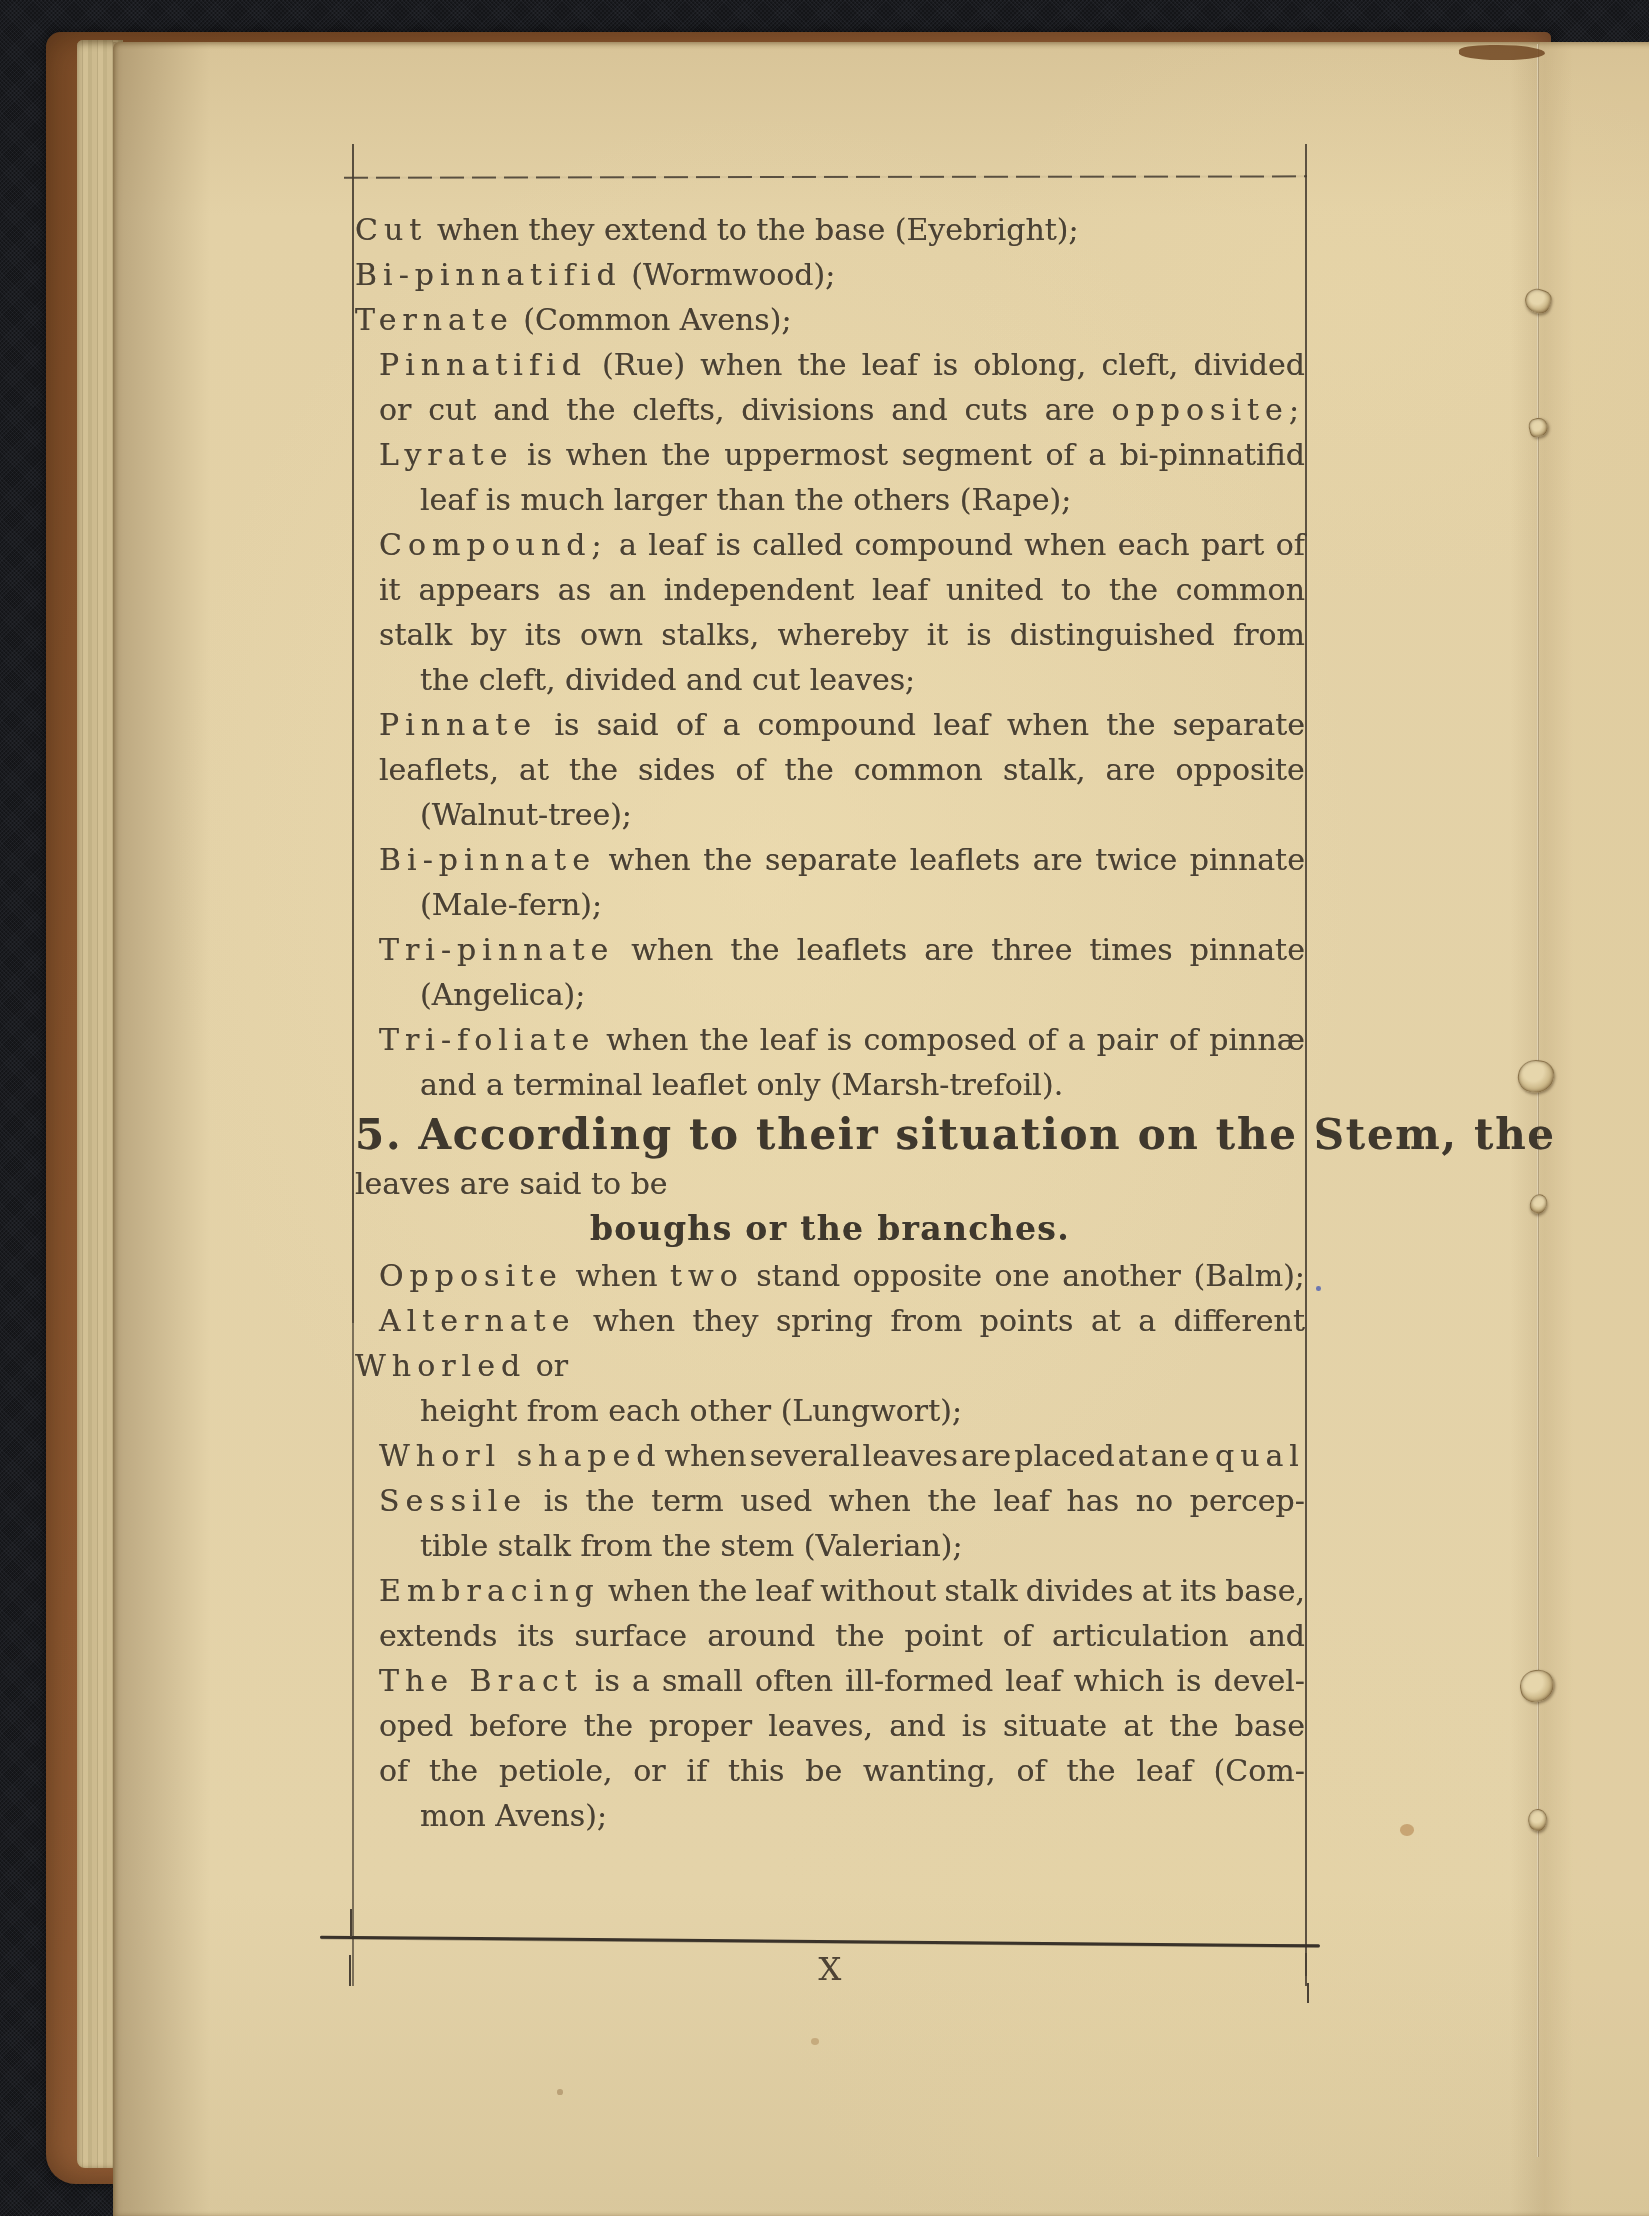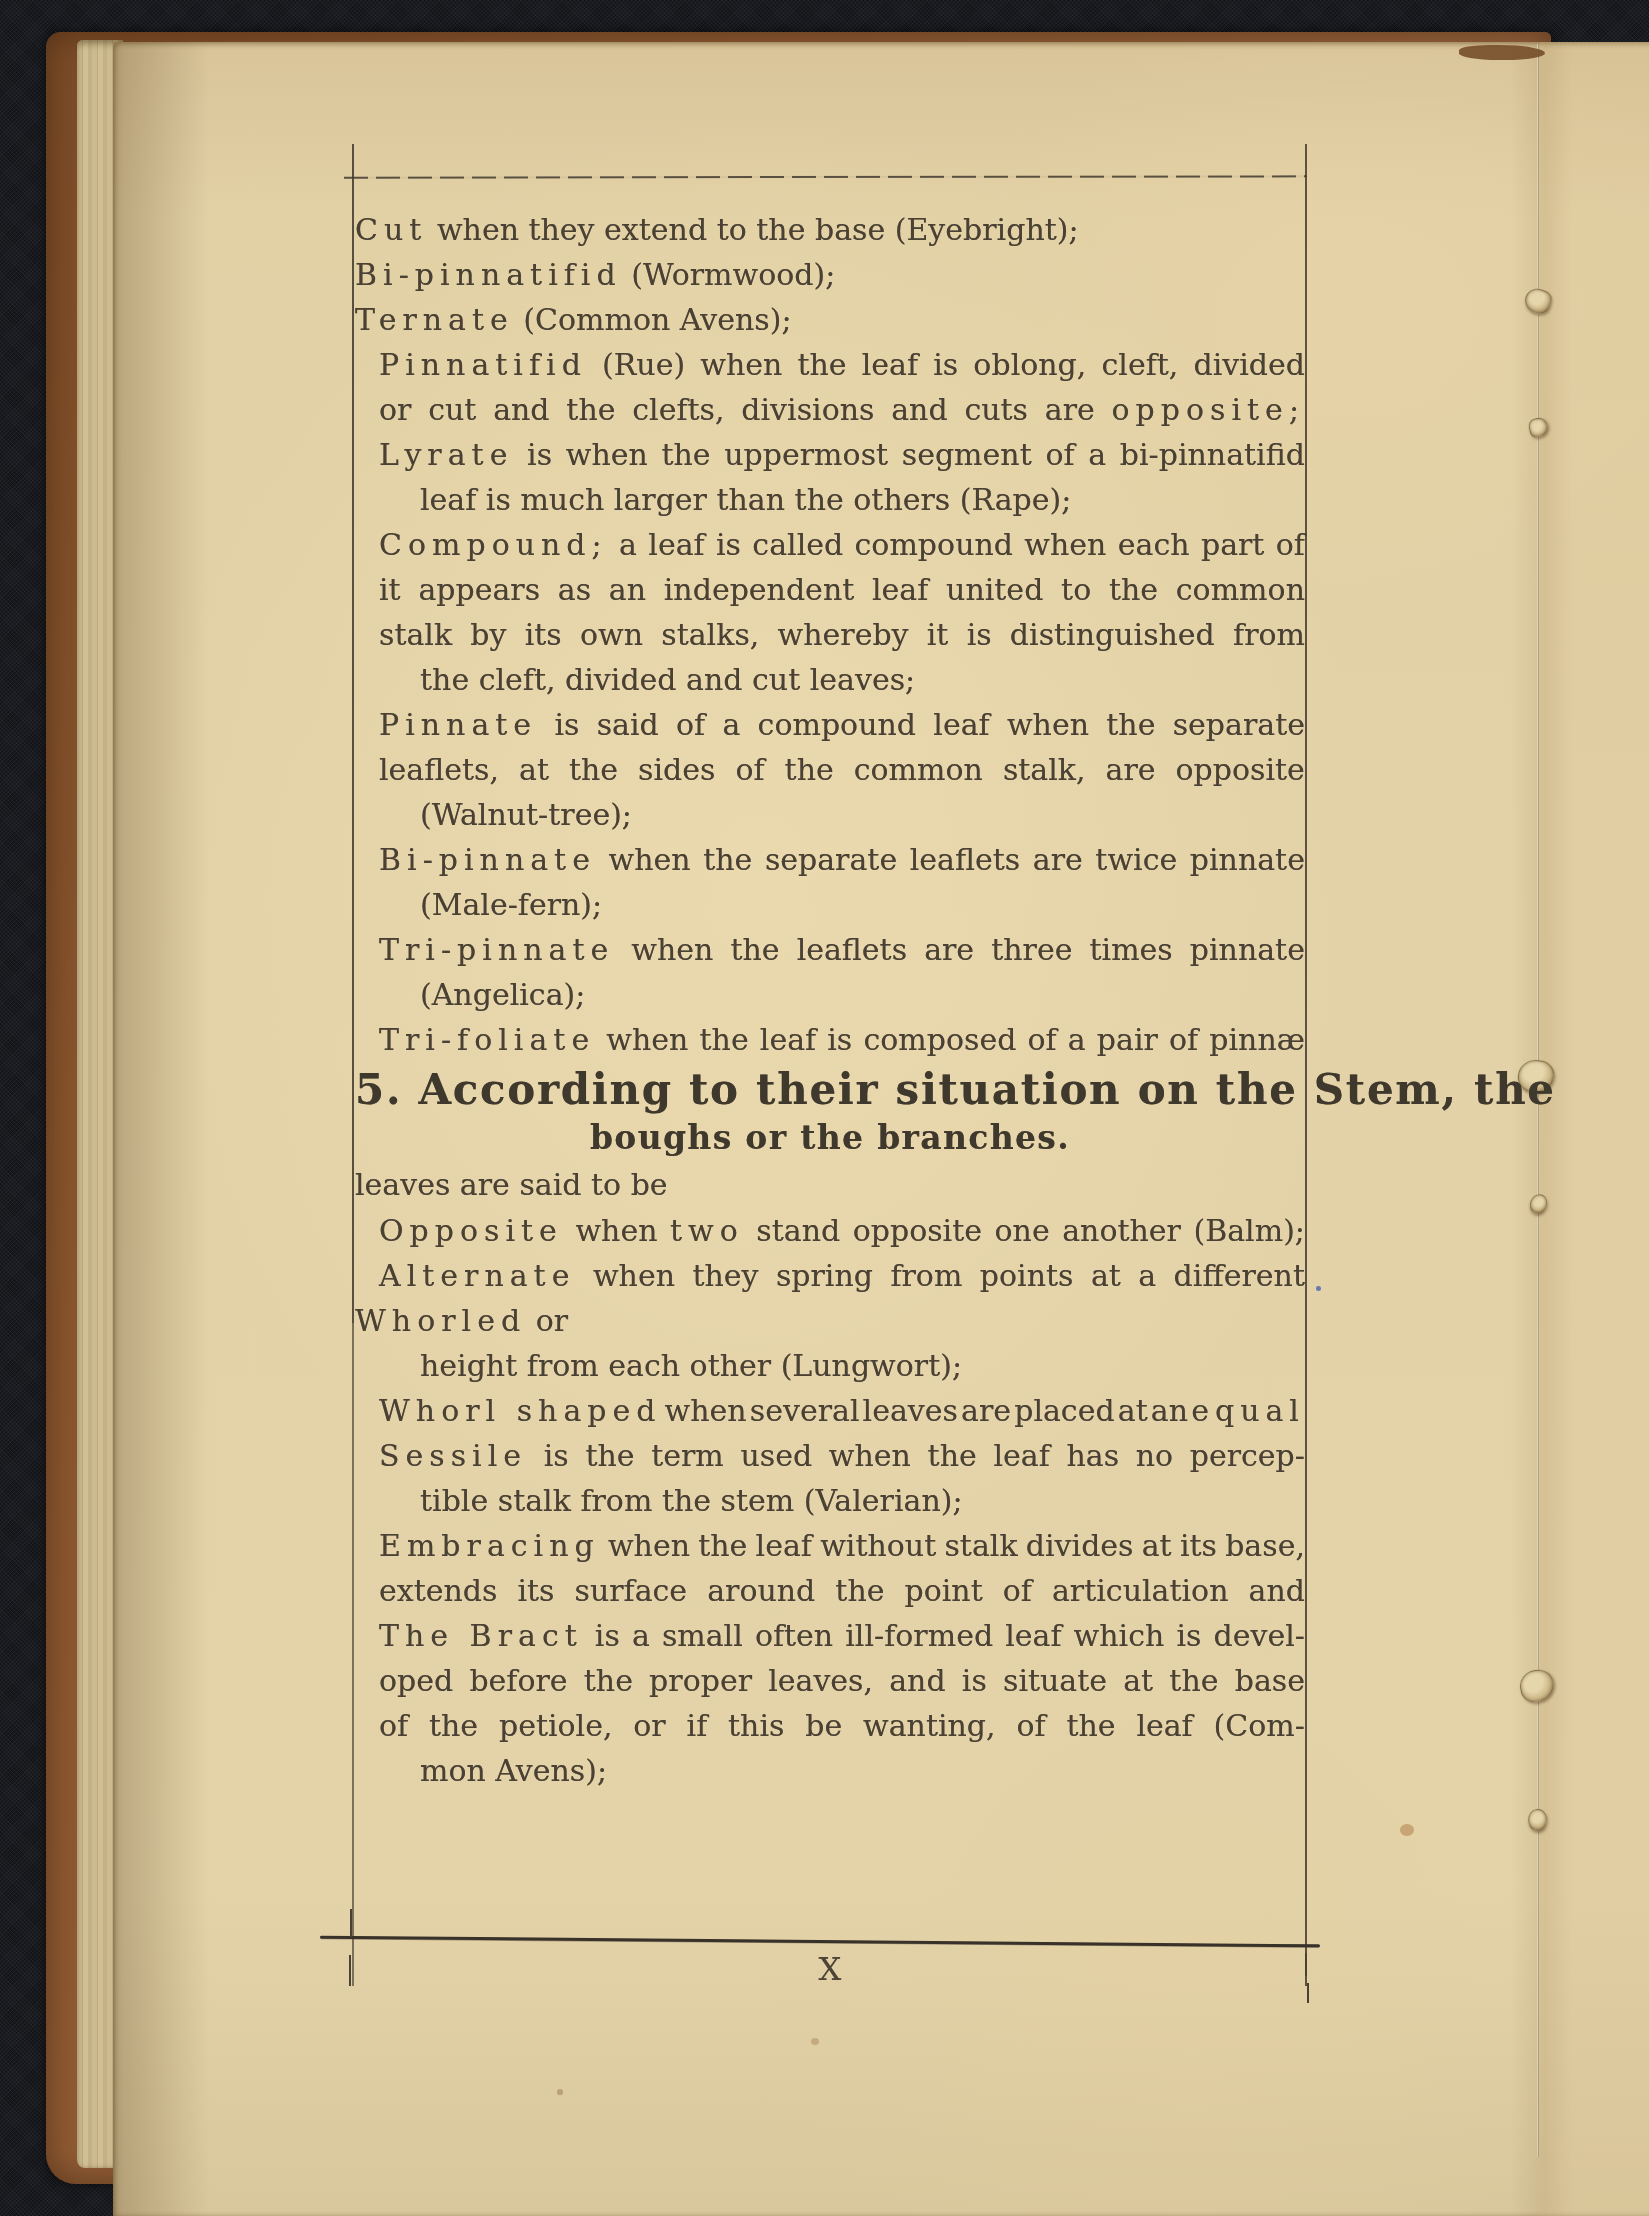--- a/index.html
+++ b/index.html
@@ -131,23 +131,24 @@
         <div class="tl indent just"><span>stalk</span><span>by</span><span>its</span><span>own</span><span>stalks,</span><span>whereby</span><span>it</span><span>is</span><span>distinguished</span><span>from</span></div>
         <div class="tl indent"><span>the cleft, divided and cut leaves;</span></div>
         <div class="tl just"><span class="sp">Pinnate</span><span>is</span><span>said</span><span>of</span><span>a</span><span>compound</span><span>leaf</span><span>when</span><span>the</span><span>separate</span></div>
         <div class="tl indent just"><span>leaflets,</span><span>at</span><span>the</span><span>sides</span><span>of</span><span>the</span><span>common</span><span>stalk,</span><span>are</span><span>opposite</span></div>
         <div class="tl indent"><span>(Walnut-tree);</span></div>
         <div class="tl just"><span class="sp">Bi-pinnate</span><span>when</span><span>the</span><span>separate</span><span>leaflets</span><span>are</span><span>twice</span><span>pinnate</span></div>
         <div class="tl indent"><span>(Male-fern);</span></div>
         <div class="tl just"><span class="sp">Tri-pinnate</span><span>when</span><span>the</span><span>leaflets</span><span>are</span><span>three</span><span>times</span><span>pinnate</span></div>
         <div class="tl indent"><span>(Angelica);</span></div>
         <div class="tl just"><span class="sp">Tri-foliate</span><span>when</span><span>the</span><span>leaf</span><span>is</span><span>composed</span><span>of</span><span>a</span><span>pair</span><span>of</span><span>pinnæ</span></div>
+        <div class="tl indent"><span>and a terminal leaflet only (Marsh-trefoil).</span></div>
         <div class="tl h1"><span>5. According to their situation on the Stem, the</span></div>
+        <div class="tl intro"><span>leaves are said to be</span></div>
         <div class="tl h2"><span>boughs or the branches.</span></div>
-        <div class="tl intro"><span>leaves are said to be</span></div>
         <div class="tl just"><span class="sp">Opposite</span><span>when</span><span class="sp">two</span><span>stand</span><span>opposite</span><span>one</span><span>another</span><span>(Balm);</span></div>
         <div class="tl just"><span class="sp">Alternate</span><span>when</span><span>they</span><span>spring</span><span>from</span><span>points</span><span>at</span><span>a</span><span>different</span></div>
         <div class="tl"><span class="sp">Whorled</span><span> or</span></div>
         <div class="tl indent"><span>height from each other (Lungwort);</span></div>
         <div class="tl just"><span class="sp">Whorl shaped</span><span>when</span><span>several</span><span>leaves</span><span>are</span><span>placed</span><span>at</span><span>an</span><span class="sp">equal</span></div>
         <div class="tl just"><span class="sp">Sessile</span><span>is</span><span>the</span><span>term</span><span>used</span><span>when</span><span>the</span><span>leaf</span><span>has</span><span>no</span><span>percep-</span></div>
         <div class="tl indent"><span>tible stalk from the stem (Valerian);</span></div>
         <div class="tl just"><span class="sp">Embracing</span><span>when</span><span>the</span><span>leaf</span><span>without</span><span>stalk</span><span>divides</span><span>at</span><span>its</span><span>base,</span></div>
         <div class="tl indent just"><span>extends</span><span>its</span><span>surface</span><span>around</span><span>the</span><span>point</span><span>of</span><span>articulation</span><span>and</span></div>
         <div class="tl just"><span class="sp">The Bract</span><span>is</span><span>a</span><span>small</span><span>often</span><span>ill-formed</span><span>leaf</span><span>which</span><span>is</span><span>devel-</span></div>

